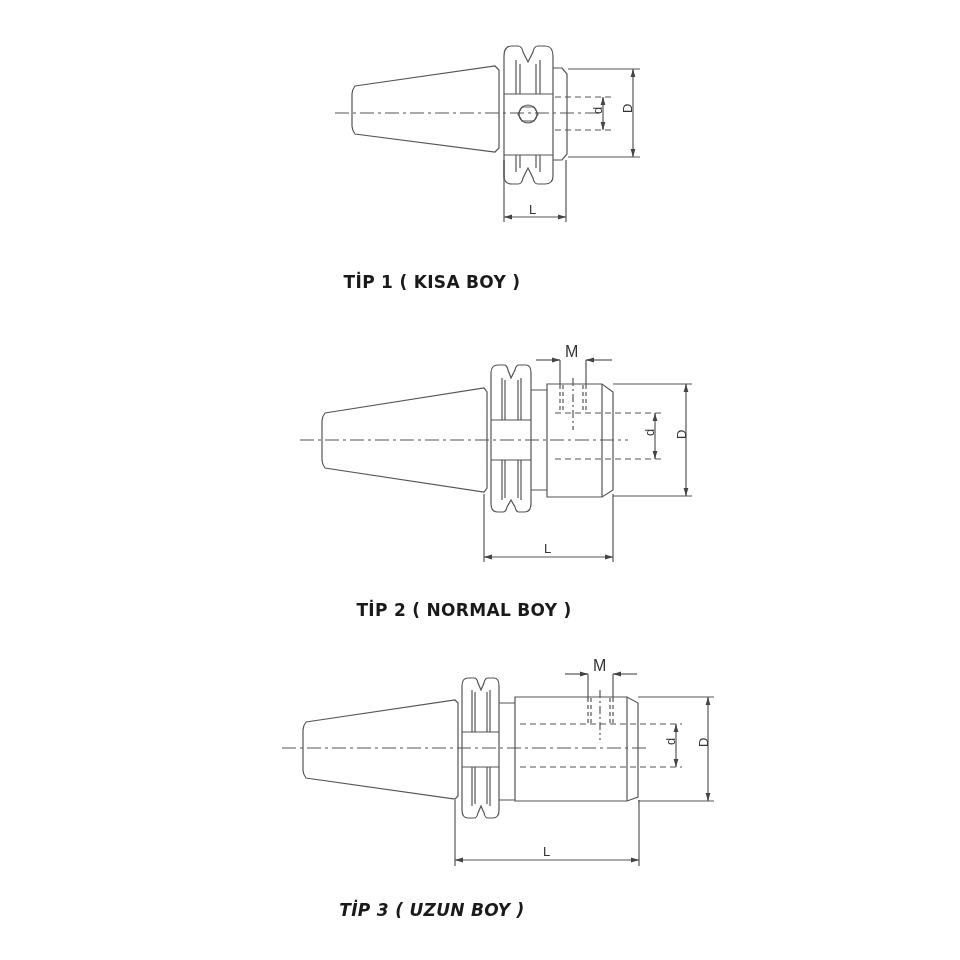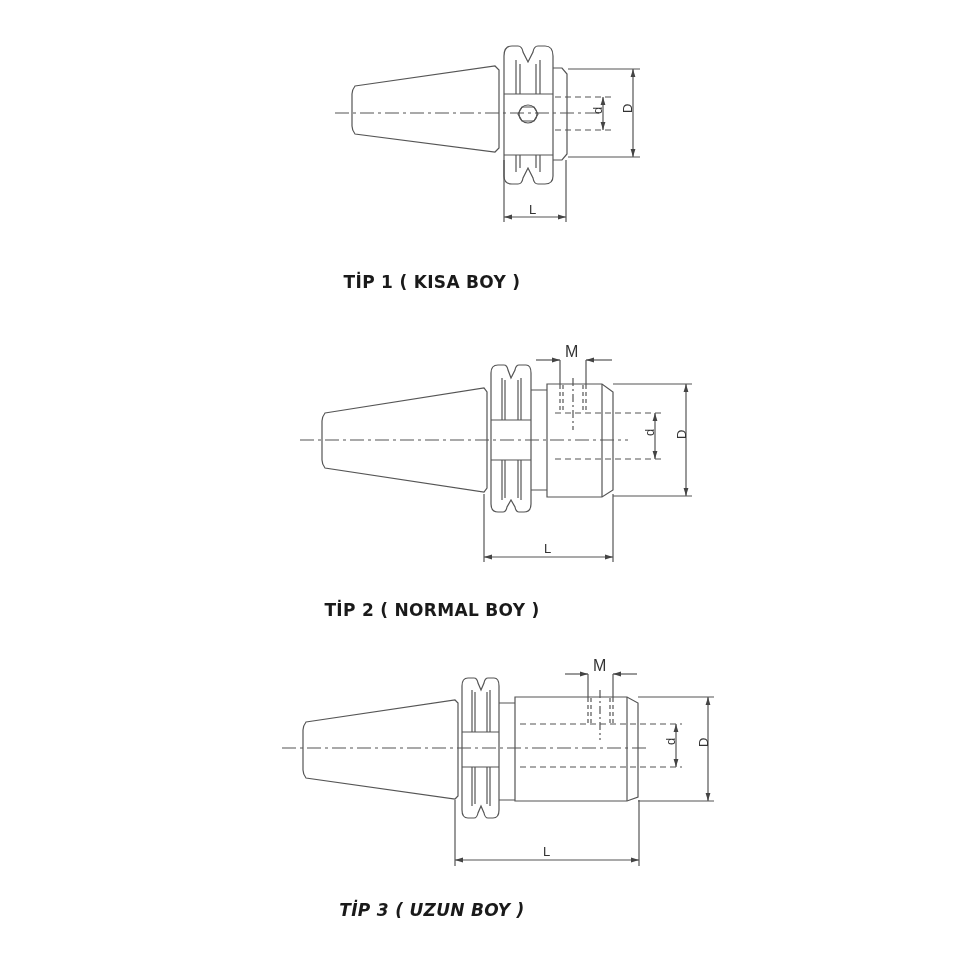--- a/index.html
+++ b/index.html
@@ -147,14 +147,14 @@
     <line x1="639" y1="800" x2="639" y2="866"></line>
     <line x1="455" y1="860" x2="639" y2="860" marker-start="url(#arr)" marker-end="url(#arr)"></line>
   </g>
   <text x="593" y="671" font-size="16">M</text>
   <text x="672" y="750" font-size="13" transform="rotate(-90 671 746)">d</text>
   <text x="704" y="753" font-size="13" transform="rotate(-90 703 748)">D</text>
   <text x="543" y="856" font-size="13">L</text>
 </svg>
 
 <div class="caption" style="top:272px;">TİP 1 ( KISA BOY )</div>
-<div class="caption" style="top:600px;">TİP 2 ( NORMAL BOY )</div>
+<div class="caption" style="top:600px;padding-left:32px;">TİP 2 ( NORMAL BOY )</div>
 <div class="caption" style="top:900px;font-style:italic;">TİP 3 ( UZUN BOY )</div>
 
 </body></html>

